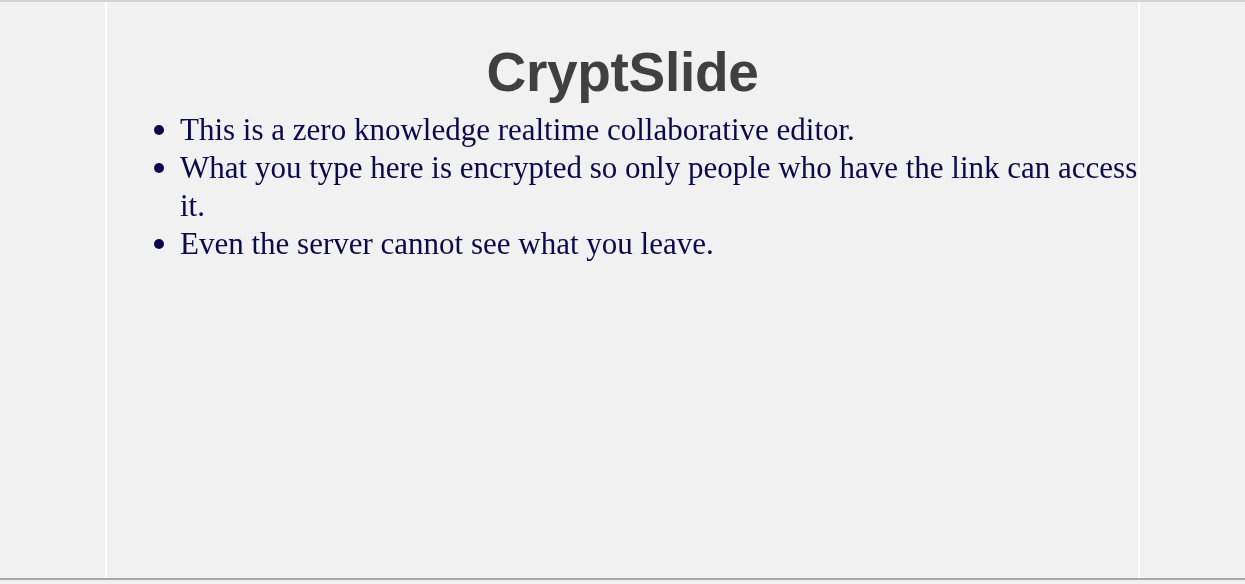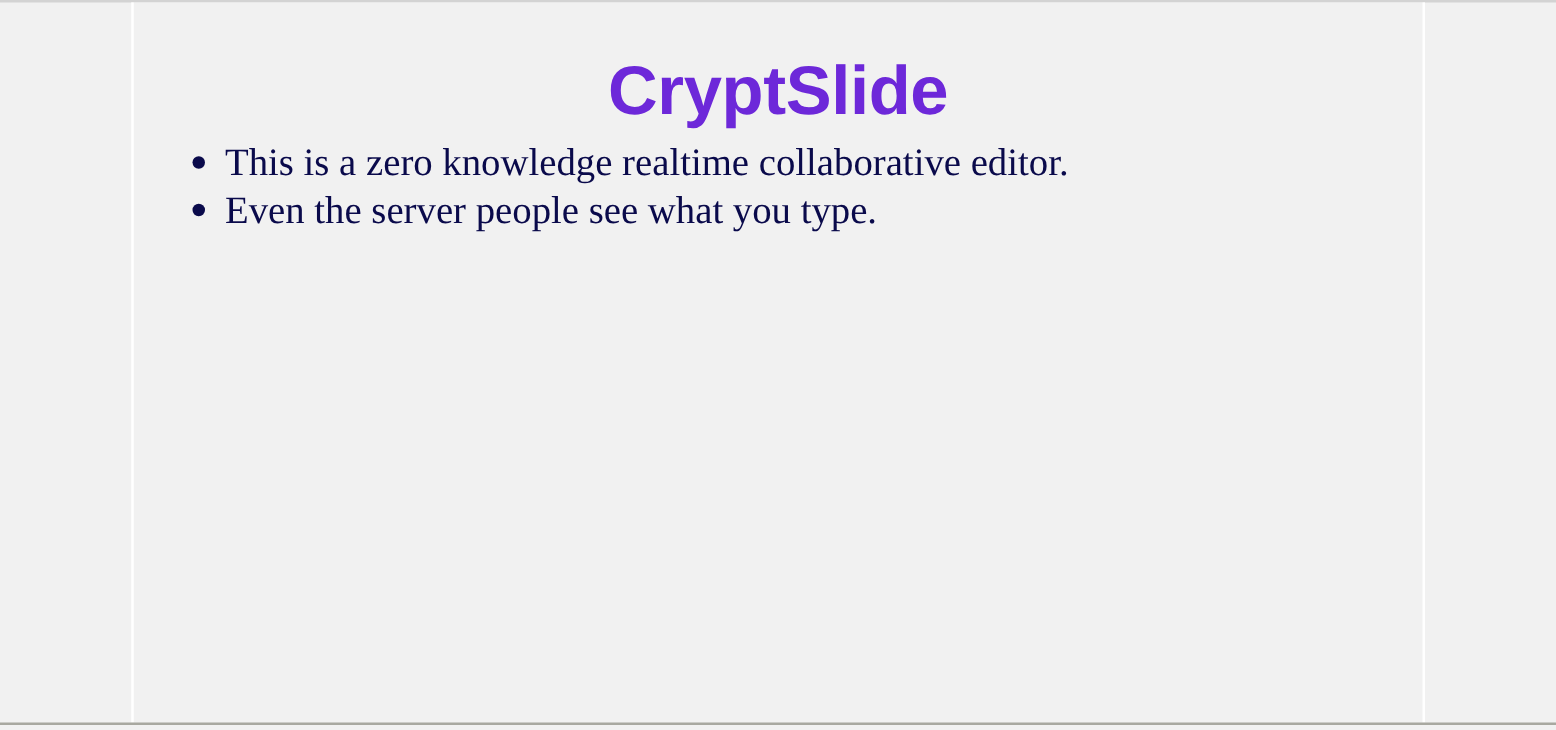--- a/index.html
+++ b/index.html
@@ -56,21 +56,21 @@
     top: 0;
     width: 1031px;
     height: 576px;
     box-sizing: border-box;
   }
   .slide-title {
     font-family: "Liberation Sans", sans-serif;
     font-weight: bold;
     font-size: 55px;
     line-height: 1.02;
-    color: #6d28d9;
+    color: #404040;
     text-align: center;
     margin: 0;
     padding-top: 42px;
     letter-spacing: -0.3px;
   }
   .bullet-list {
     list-style: none;
     margin: 0;
     padding: 0;
     margin-top: 11px;
@@ -106,21 +106,25 @@
 
       <h1 class="slide-title">CryptSlide</h1>
 
       <ul class="bullet-list">
         <li class="bullet-item">
           <span class="bullet-dot"></span>
           <span>This is a zero knowledge realtime collaborative editor.</span>
         </li>
         <li class="bullet-item">
           <span class="bullet-dot"></span>
-          <span>Even the server people see what you type.</span>
+          <span>What you type here is encrypted so only people who have the link can access it.</span>
+        </li>
+        <li class="bullet-item">
+          <span class="bullet-dot"></span>
+          <span>Even the server cannot see what you leave.</span>
         </li>
       </ul>
 
     </div>
   </div>
 
   <div class="bottom-rule"></div>
 
 </div>
 

